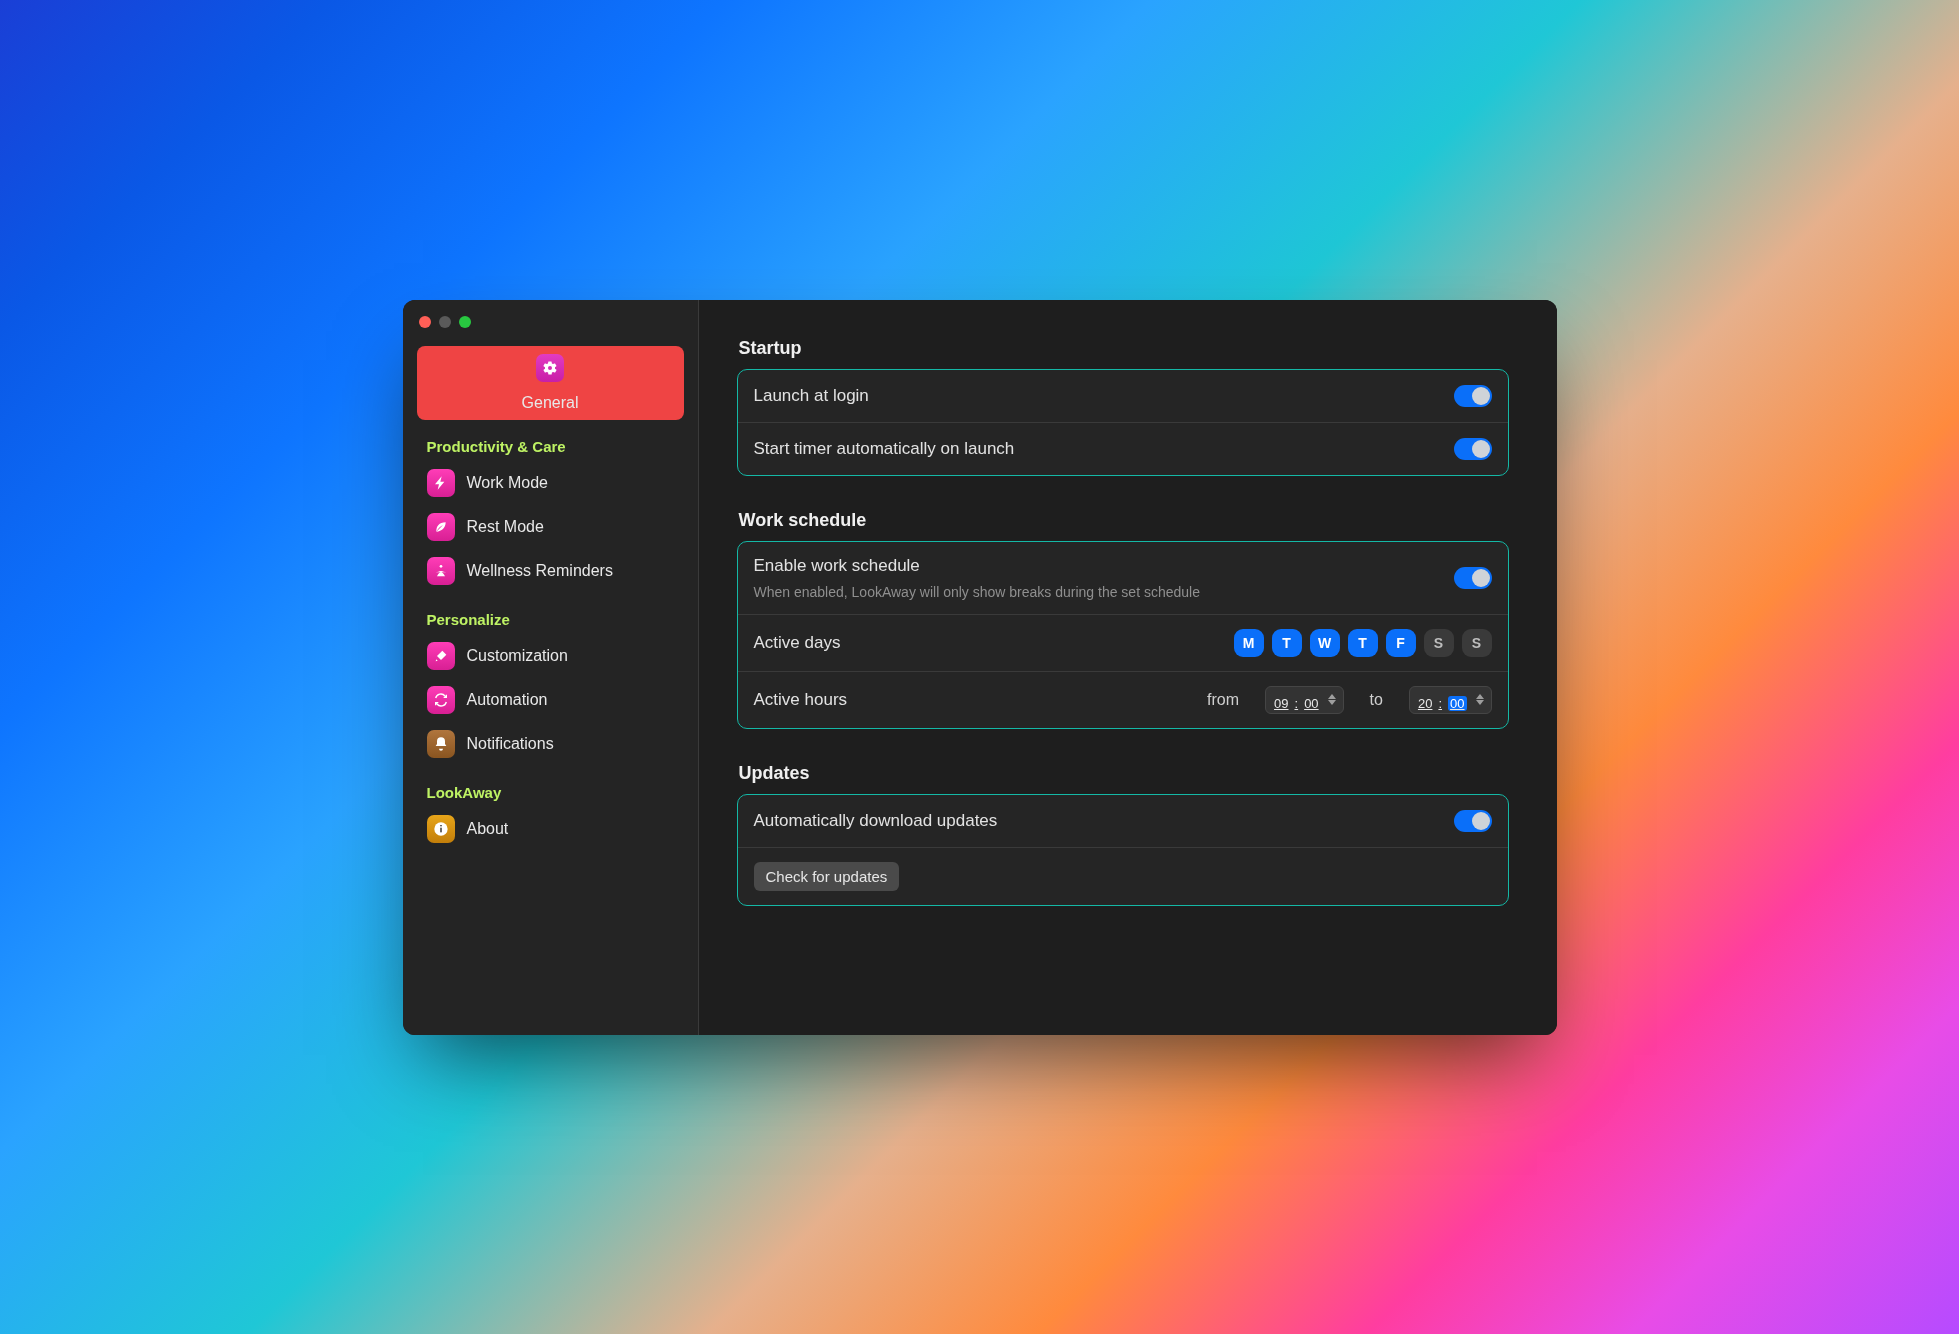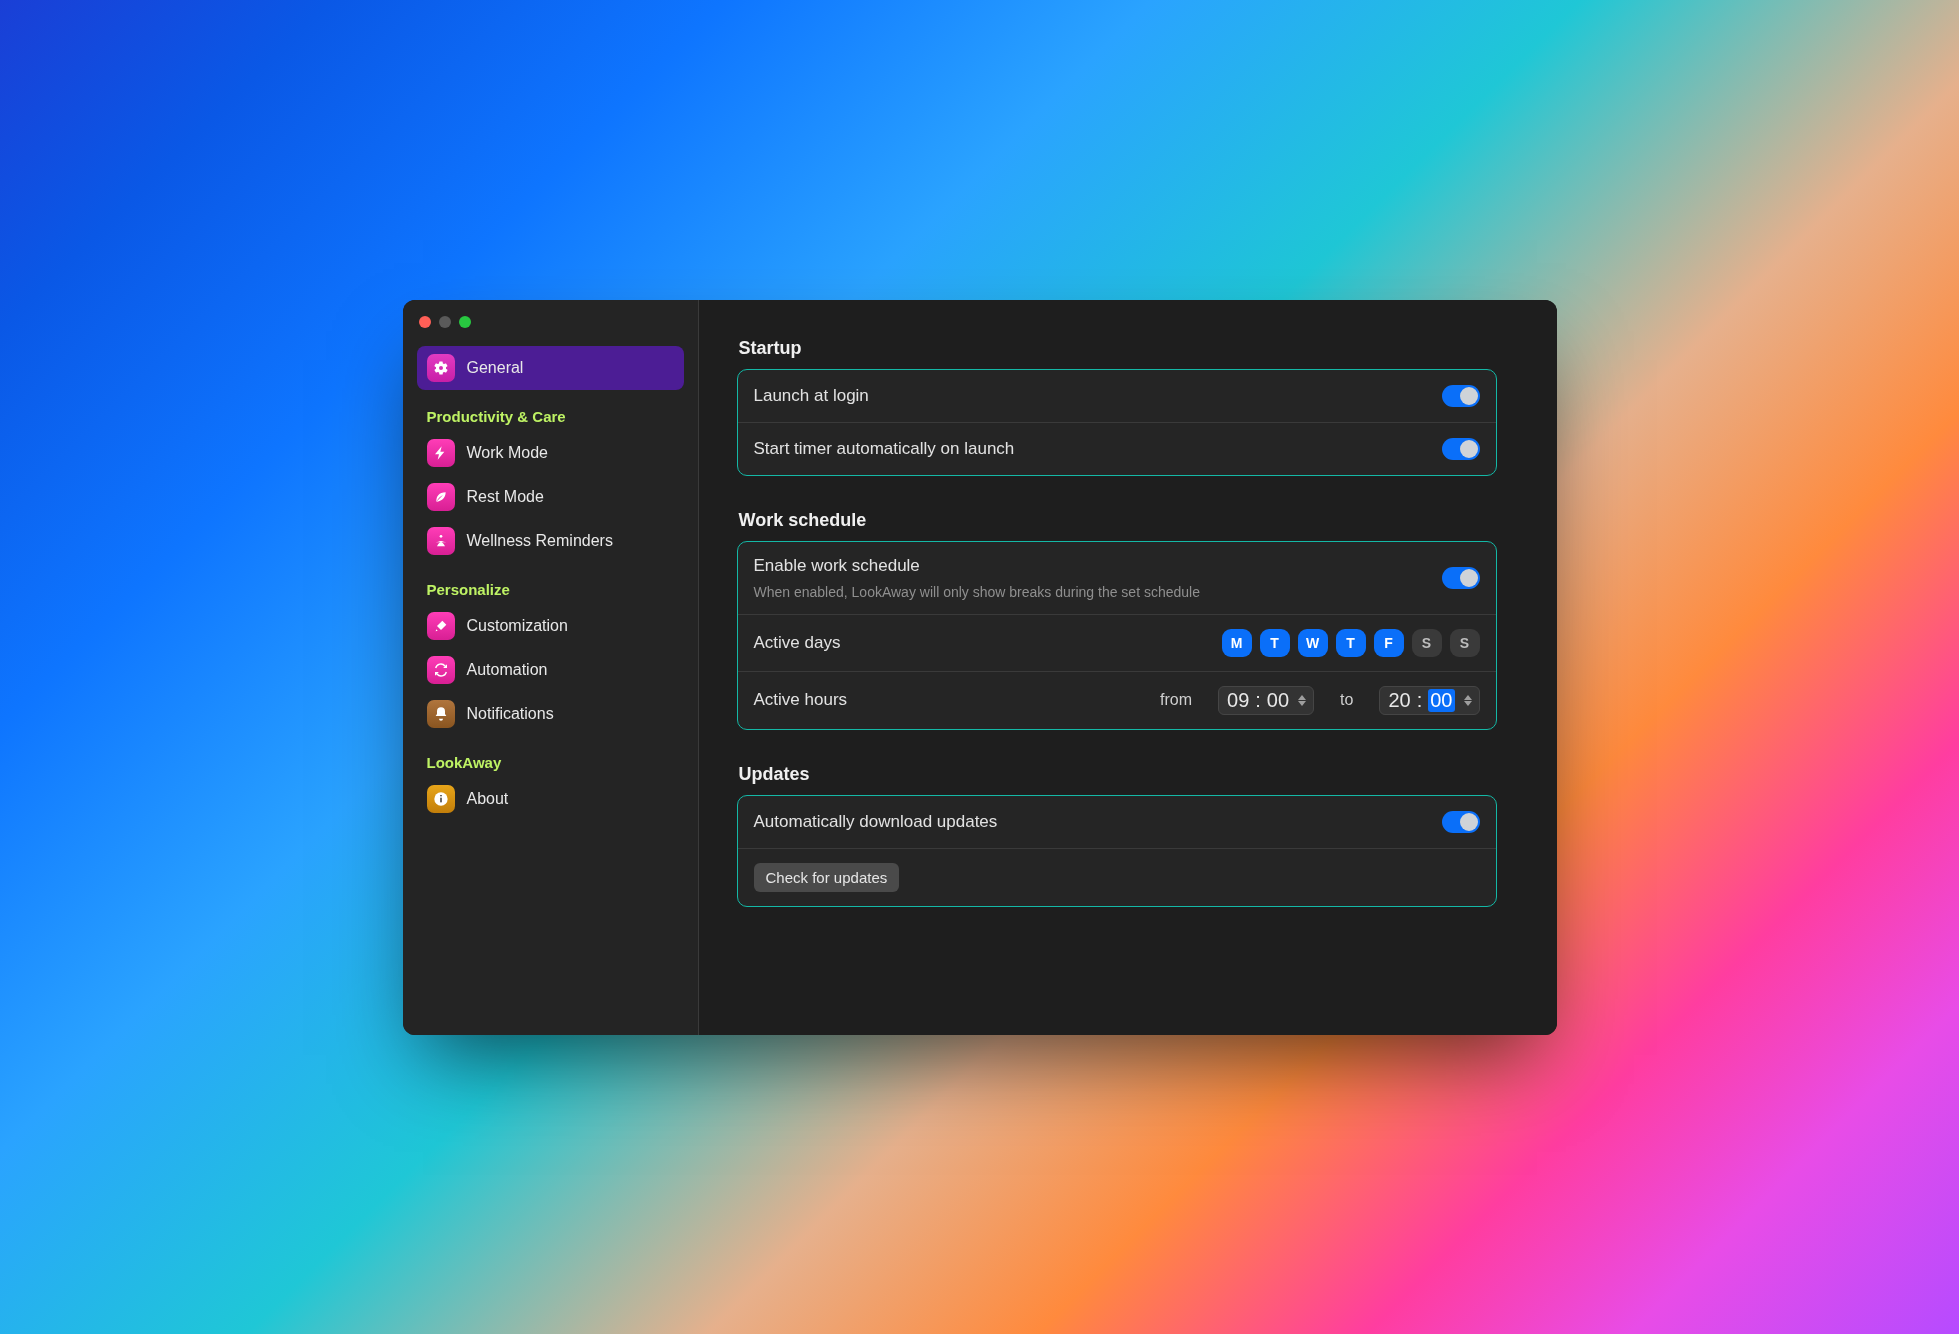--- a/index.html
+++ b/index.html
@@ -42,21 +42,21 @@
   .tl-green { background: #28c840; }
 
   .side-item {
     display: flex; align-items: center; gap: 12px;
     padding: 8px 10px;
     border-radius: 8px;
     font-size: 16px;
     color: #e8e8e8;
     cursor: default;
   }
-  .side-item.active { background: #4c1d95; }
+  .side-item.active { background: #ef4444; flex-direction: column; }
   .side-icon {
     width: 28px; height: 28px; border-radius: 7px;
     display: flex; align-items: center; justify-content: center;
     color: #fff; flex: 0 0 auto;
   }
   .side-icon svg { width: 16px; height: 16px; }
   .g-pink   { background: linear-gradient(180deg,#e23bc2,#c81fa7); }
   .g-pink2  { background: linear-gradient(180deg,#ff3db7,#d81f94); }
   .g-brown  { background: linear-gradient(180deg,#b0753d,#8a5520); }
   .g-yellow { background: linear-gradient(180deg,#e7a519,#c27e0a); }
@@ -65,21 +65,21 @@
     color: #bef264;
     font-weight: 600;
     font-size: 15px;
     padding: 18px 10px 6px;
   }
 
   .main {
     flex: 1;
     background: #1e1e1e;
     color: #e8e8e8;
-    padding: 28px 60px 28px 38px;
+    padding: 28px 48px 28px 38px;
     overflow: auto;
   }
   .section-title {
     font-weight: 700;
     font-size: 18px;
     margin: 10px 0 10px 2px;
     color: #f0f0f0;
   }
   .card {
     background: #252525;
@@ -109,25 +109,25 @@
   .day {
     width: 30px; height: 28px; border-radius: 9px;
     display:flex; align-items:center; justify-content:center;
     font-size: 14px; font-weight: 600;
     background: #0a6ff9; color: #fff;
   }
   .day.off { background: #3a3a3a; color: #bdbdbd; }
 
   .hours-line { display:flex; align-items:center; gap: 26px; color:#cfcfcf; font-size:16px; }
   .time-box {
-    display:flex; align-items:center; gap:6px;
+    display:flex; align-items:flex-end; gap:6px;
     background:#333; border:1px solid #454545; border-radius:6px;
     padding: 2px 4px 2px 8px;
     font-variant-numeric: tabular-nums;
-    color:#e8e8e8; font-size:20px;
+    color:#e8e8e8; font-size:13px;text-decoration:underline;
   }
   .time-box .sel { background:#0a6ff9; color:#fff; border-radius:3px; padding:0 2px; }
   .stepper {
     width: 14px; height: 22px;
     display:flex; flex-direction:column; justify-content:center; align-items:center;
     gap:1px;
   }
   .stepper span { width:0;height:0;border-left:4px solid transparent;border-right:4px solid transparent; }
   .stepper .up { border-bottom:5px solid #9e9e9e; }
   .stepper .dn { border-top:5px solid #9e9e9e; }

